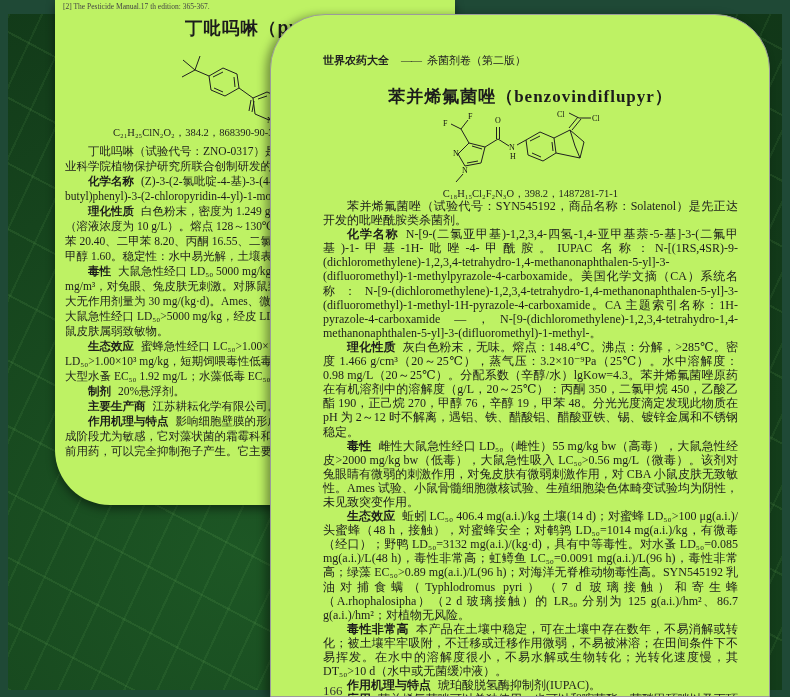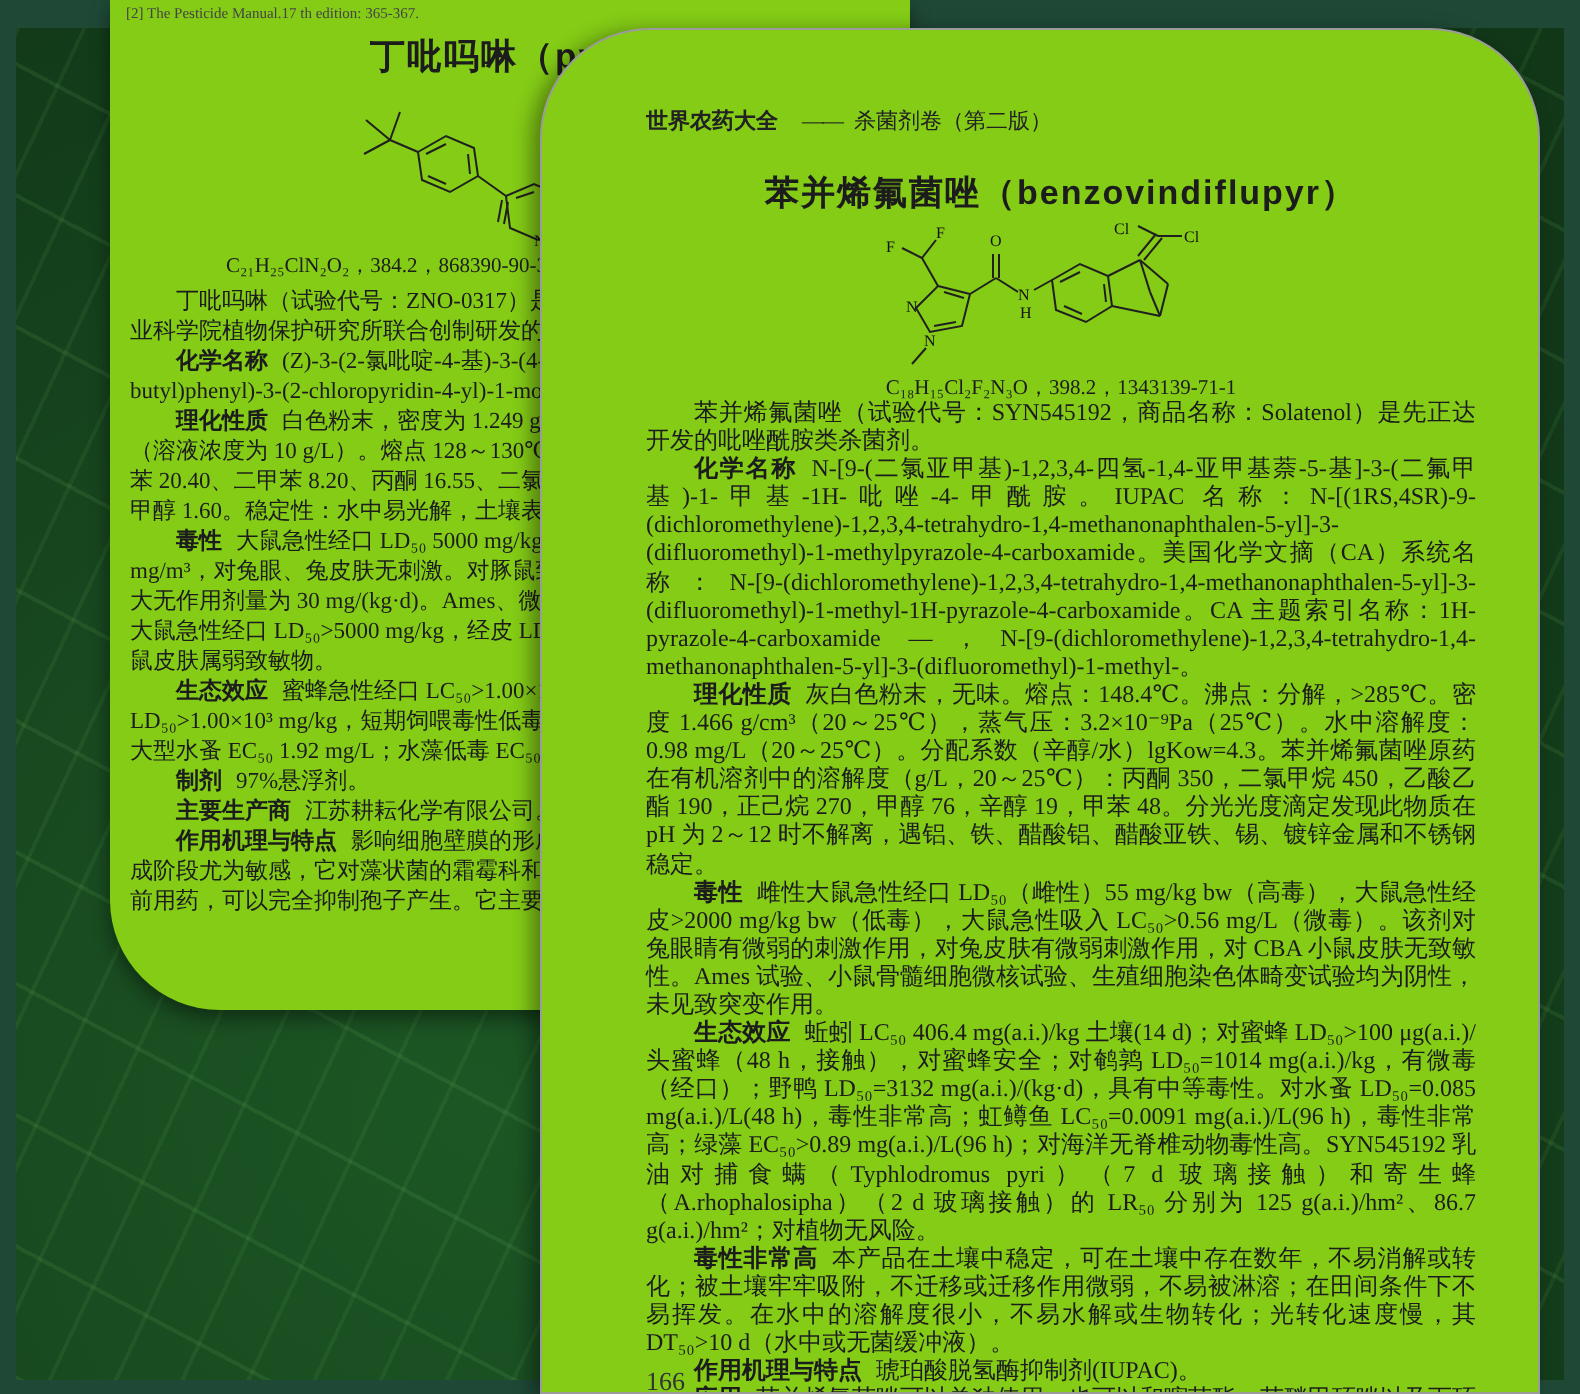--- a/index.html
+++ b/index.html
@@ -11,21 +11,21 @@
   }
   .leaf{
     position:absolute;left:8px;top:14px;right:8px;bottom:7px;
     background-color:#174a20;
     background-image:
       repeating-linear-gradient(115deg, rgba(110,180,95,0.10) 0 2px, rgba(0,0,0,0) 2px 30px),
       repeating-linear-gradient(28deg, rgba(120,190,100,0.12) 0 2px, rgba(0,0,0,0) 2px 58px),
       radial-gradient(ellipse at 30% 80%, rgba(40,110,45,0.35), rgba(0,0,0,0.25) 85%);
     z-index:0;
   }
-  .page{position:absolute;background:#84cc16;}
+  .page{position:absolute;background:#bef264;}
   .page-left{
     left:55px;top:0;width:400px;height:505px;
     border-bottom-left-radius:55px;
     box-shadow:0 4px 10px rgba(0,0,0,0.45);
     z-index:1;overflow:hidden;
   }
   .page-right{
     left:270px;top:14px;width:500px;height:683px;
     border:1px solid #9b9b9b;box-sizing:border-box;
     border-radius:55px 55px 0 0;
@@ -46,21 +46,21 @@
   .ln.ind{padding-left:23px;}
   .ln b{font-family:"Liberation Sans","DejaVu Sans",sans-serif;font-weight:bold;margin-right:7px;}
   
   .rp-header{
     position:absolute;left:52px;top:17px;font-size:11px;white-space:nowrap;color:#222;margin-top:21px;
   }
   .rp-header b{font-family:"Liberation Sans","DejaVu Sans",sans-serif;font-weight:bold;margin-right:6px;}
   .rp-header .dash{margin:0 6px;letter-spacing:-1px;}
   .rp-title{
     position:absolute;left:52px;top:70px;width:415px;text-align:center;
-    font-family:Liberation Sans, sans-serif;
+    font-family:Liberation Serif, serif;
     font-weight:bold;font-size:17px;letter-spacing:1px;white-space:nowrap;
   }
   .rp-struct{position:absolute;left:52px;top:96px;width:415px;text-align:center;}
   .rp-formula{position:absolute;left:52px;top:172px;width:415px;text-align:center;font-size:10.5px;}
   .rp-body{position:absolute;left:52px;top:184px;width:415px;}
   .para{text-indent:2em;text-align:justify;font-size:12px;line-height:14.1px;}
   .para b{font-family:"Liberation Sans","DejaVu Sans",sans-serif;font-weight:bold;margin-right:7px;}
   .pageno{position:absolute;left:52px;top:668px;font-size:13px;color:#333;}
   svg text{font-family:"Liberation Serif","DejaVu Serif",serif;font-size:8px;fill:#111;}
   svg line, svg polyline, svg polygon, svg path{stroke:#202020;stroke-width:1;fill:none;}
@@ -107,21 +107,21 @@
       <div class="ln"><span>苯 20.40、二甲苯 8.20、丙酮 16.55、二氯甲烷</span></div>
       <div class="ln"><span>甲醇 1.60。稳定性：水中易光解，土壤表面为</span></div>
       <div class="ln ind"><b>毒性</b><span>大鼠急性经口 LD₅₀ 5000 mg/kg，大</span></div>
       <div class="ln"><span>mg/m³，对兔眼、兔皮肤无刺激。对豚鼠致敏</span></div>
       <div class="ln"><span>大无作用剂量为 30 mg/(kg·d)。Ames、微核</span></div>
       <div class="ln"><span>大鼠急性经口 LD₅₀&gt;5000 mg/kg，经皮 LD₅₀&gt;2</span></div>
       <div class="ln"><span>鼠皮肤属弱致敏物。</span></div>
       <div class="ln ind"><b>生态效应</b><span>蜜蜂急性经口 LC₅₀&gt;1.00×10</span></div>
       <div class="ln"><span>LD₅₀&gt;1.00×10³ mg/kg，短期饲喂毒性低毒 LC₅₀</span></div>
       <div class="ln"><span>大型水蚤 EC₅₀ 1.92 mg/L；水藻低毒 EC₅₀ 11.86</span></div>
-      <div class="ln ind"><b>制剂</b><span>97%悬浮剂。</span></div>
+      <div class="ln ind"><b>制剂</b><span>20%悬浮剂。</span></div>
       <div class="ln ind"><b>主要生产商</b><span>江苏耕耘化学有限公司。</span></div>
       <div class="ln ind"><b>作用机理与特点</b><span>影响细胞壁膜的形成和</span></div>
       <div class="ln"><span>成阶段尤为敏感，它对藻状菌的霜霉科和疫霉</span></div>
       <div class="ln"><span>前用药，可以完全抑制孢子产生。它主要用于</span></div>
     </div>
 </div>
 
 <div class="page page-right">
   <div class="rp-header">
     <b>世界农药大全</b><span class="dash">——</span><span>杀菌剂卷（第二版）</span>
@@ -168,21 +168,21 @@
 
       <line x1="138" y1="17" x2="147" y2="6"></line>
       <line x1="141" y1="19" x2="150" y2="8"></line>
       <line x1="148" y1="7" x2="138" y2="2"></line>
       <line x1="148" y1="7" x2="160" y2="7"></line>
       <text x="126" y="6">Cl</text>
       <text x="161" y="10">Cl</text>
     </svg>
   </div>
 
-  <div class="rp-formula">C₁₈H₁₅Cl₂F₂N₃O，398.2，1343139-71-1</div>
+  <div class="rp-formula">C₁₈H₁₅Cl₂F₂N₃O，398.2，1487281-71-1</div>
 
   <div class="rp-body">
       <div class="para"><span>苯并烯氟菌唑（试验代号：SYN545192，商品名称：Solatenol）是先正达开发的吡唑酰胺类杀菌剂。</span></div>
       <div class="para"><b>化学名称</b><span>N-[9-(二氯亚甲基)-1,2,3,4-四氢-1,4-亚甲基萘-5-基]-3-(二氟甲基)-1-甲基-1H-吡唑-4-甲酰胺。IUPAC 名称：N-[(1RS,4SR)-9-(dichloromethylene)-1,2,3,4-tetrahydro-1,4-methanonaphthalen-5-yl]-3-(difluoromethyl)-1-methylpyrazole-4-carboxamide。美国化学文摘（CA）系统名称：N-[9-(dichloromethylene)-1,2,3,4-tetrahydro-1,4-methanonaphthalen-5-yl]-3-(difluoromethyl)-1-methyl-1H-pyrazole-4-carboxamide。CA 主题索引名称：1H-pyrazole-4-carboxamide —，N-[9-(dichloromethylene)-1,2,3,4-tetrahydro-1,4-methanonaphthalen-5-yl]-3-(difluoromethyl)-1-methyl-。</span></div>
       <div class="para"><b>理化性质</b><span>灰白色粉末，无味。熔点：148.4℃。沸点：分解，&gt;285℃。密度 1.466 g/cm³（20～25℃），蒸气压：3.2×10⁻⁹Pa（25℃）。水中溶解度：0.98 mg/L（20～25℃）。分配系数（辛醇/水）lgKow=4.3。苯并烯氟菌唑原药在有机溶剂中的溶解度（g/L，20～25℃）：丙酮 350，二氯甲烷 450，乙酸乙酯 190，正己烷 270，甲醇 76，辛醇 19，甲苯 48。分光光度滴定发现此物质在 pH 为 2～12 时不解离，遇铝、铁、醋酸铝、醋酸亚铁、锡、镀锌金属和不锈钢稳定。</span></div>
       <div class="para"><b>毒性</b><span>雌性大鼠急性经口 LD₅₀（雌性）55 mg/kg bw（高毒），大鼠急性经皮&gt;2000 mg/kg bw（低毒），大鼠急性吸入 LC₅₀&gt;0.56 mg/L（微毒）。该剂对兔眼睛有微弱的刺激作用，对兔皮肤有微弱刺激作用，对 CBA 小鼠皮肤无致敏性。Ames 试验、小鼠骨髓细胞微核试验、生殖细胞染色体畸变试验均为阴性，未见致突变作用。</span></div>
       <div class="para"><b>生态效应</b><span>蚯蚓 LC₅₀ 406.4 mg(a.i.)/kg 土壤(14 d)；对蜜蜂 LD₅₀&gt;100 μg(a.i.)/头蜜蜂（48 h，接触），对蜜蜂安全；对鹌鹑 LD₅₀=1014 mg(a.i.)/kg，有微毒（经口）；野鸭 LD₅₀=3132 mg(a.i.)/(kg·d)，具有中等毒性。对水蚤 LD₅₀=0.085 mg(a.i.)/L(48 h)，毒性非常高；虹鳟鱼 LC₅₀=0.0091 mg(a.i.)/L(96 h)，毒性非常高；绿藻 EC₅₀&gt;0.89 mg(a.i.)/L(96 h)；对海洋无脊椎动物毒性高。SYN545192 乳油对捕食螨（Typhlodromus pyri）（7 d 玻璃接触）和寄生蜂（A.rhophalosipha）（2 d 玻璃接触）的 LR₅₀ 分别为 125 g(a.i.)/hm²、86.7 g(a.i.)/hm²；对植物无风险。</span></div>
       <div class="para"><b>毒性非常高</b><span>本产品在土壤中稳定，可在土壤中存在数年，不易消解或转化；被土壤牢牢吸附，不迁移或迁移作用微弱，不易被淋溶；在田间条件下不易挥发。在水中的溶解度很小，不易水解或生物转化；光转化速度慢，其 DT₅₀&gt;10 d（水中或无菌缓冲液）。</span></div>
       <div class="para"><b>作用机理与特点</b><span>琥珀酸脱氢酶抑制剂(IUPAC)。</span></div>
       <div class="para"><b>应用</b><span>苯并烯氟菌唑可以单独使用，也可以和嘧菌酯、苯醚甲环唑以及丙环唑配合使用，适用于草皮、观赏植物和粮食作物，如苹果、大麦、小麦、蓝莓、玉米、棉籽、瓜类蔬菜、青豆、大豆、葫芦科蔬菜、葡萄、花生、仁果类水果、油菜籽、结节和球茎类蔬菜等。</span></div>

